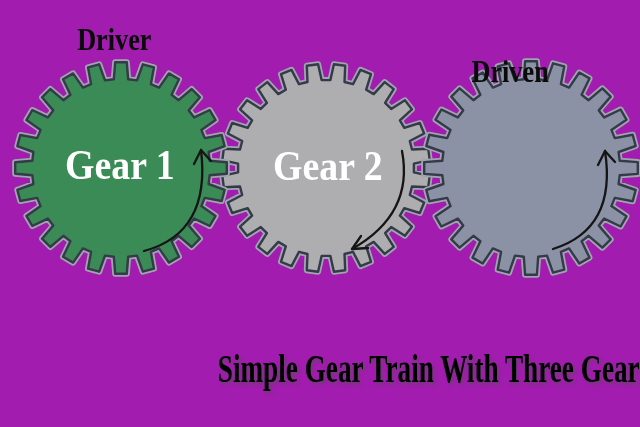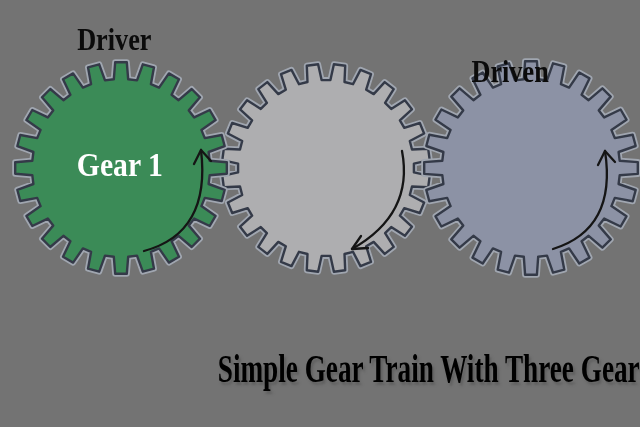--- a/index.html
+++ b/index.html
@@ -1,28 +1,28 @@
 <!DOCTYPE html>
 <html><head>
 <meta charset="utf-8">
 <style>
   html,body{margin:0;padding:0;background:#fff;}
   .stage{
-    position:relative;width:640px;height:427px;background:#737373;overflow:hidden;
+    position:relative;width:640px;height:427px;background:#a21caf;overflow:hidden;
     font-family:"Liberation Serif","DejaVu Serif",serif;
   }
   .stage svg{position:absolute;left:0;top:0;}
   .txt{position:absolute;text-align:center;white-space:nowrap;}
   .txt > span{display:inline-block;transform-origin:50% 50%;white-space:nowrap;}
   .role-label{width:200px;font-size:32px;font-weight:bold;color:#0b0b0b;line-height:36px;}
   .role-label > span{transform:scaleX(0.82);}
   .lbl-driver{left:14px;top:21px;}
   .lbl-idler{left:225px;top:21px;}
   .lbl-driven{left:410px;top:21px;margin-top:32px;}
-  .gear-name{width:200px;font-size:33px;font-weight:bold;color:#ffffff;line-height:37px;}
+  .gear-name{width:200px;font-size:42px;font-weight:bold;color:#ffffff;line-height:37px;}
   .gear-name > span{transform:scaleX(0.90);}
   .name-g1{left:20px;top:147px;}
   .name-g2{left:228px;top:148px;}
   .name-g3{left:433px;top:148px;}
   .caption{
     left:116px;top:346px;width:420px;font-size:40px;font-weight:bold;color:#000;
     line-height:46px;
   }
   .caption > span{
     transform:scaleX(0.68);
@@ -64,18 +64,21 @@
   <div class="txt role-label lbl-driver">
     <span>Driver</span>
   </div>
   <div class="txt role-label lbl-driven">
     <span>Driven</span>
   </div>
 
   <div class="txt gear-name name-g1">
     <span>Gear 1</span>
   </div>
+  <div class="txt gear-name name-g2">
+    <span>Gear 2</span>
+  </div>
 
   <div class="txt caption">
     <span>Simple Gear Train With Three Gears</span>
   </div>
 
 </div>
 
 </body></html>

